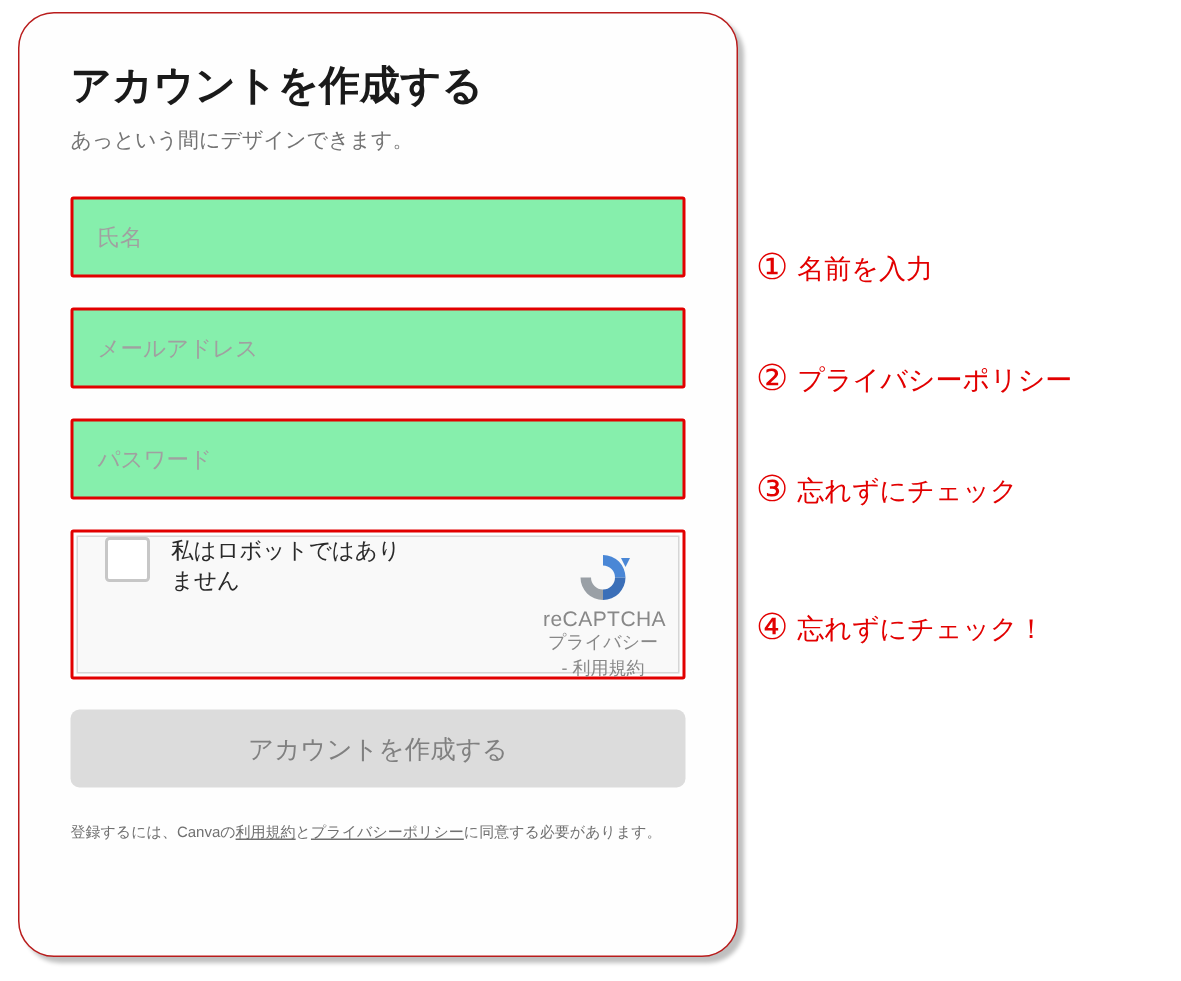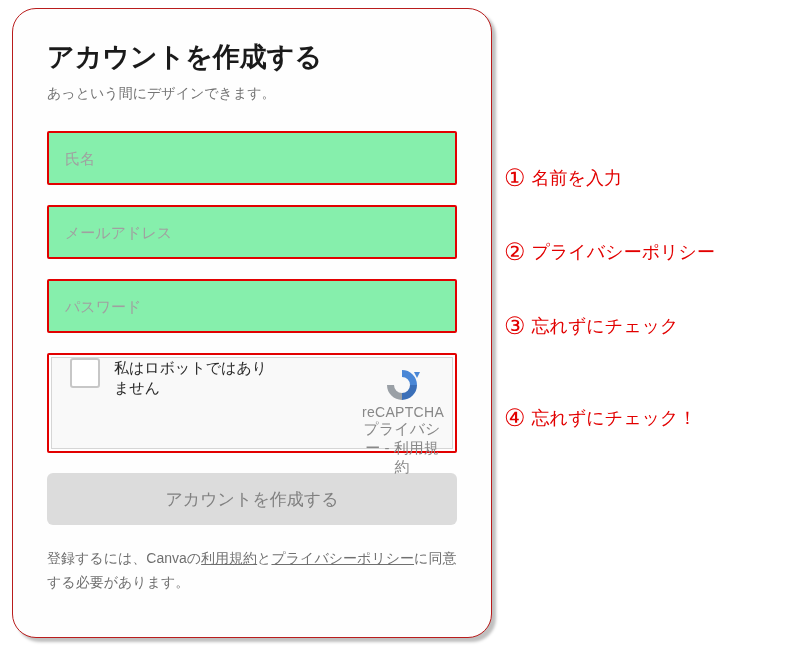--- a/index.html
+++ b/index.html
@@ -83,38 +83,38 @@
       text-align: center;
       width: 80px;
     }
     .captcha-logo svg { display: block; margin: 0 auto 2px; }
     .captcha-brand {
       font-size: 14px;
       color: #888;
       letter-spacing: 0.3px;
     }
     .captcha-links {
-      font-size: 15px;
+      font-size: 12px;
       color: #888;
     }
     .submit-btn {
       display: block;
       width: 100%;
       height: 52px;
       background: #dcdcdc;
       border: none;
       border-radius: 6px;
       font-size: 17px;
       color: #808080;
       font-weight: 500;
       margin-bottom: 22px;
       cursor: pointer;
     }
     .legal {
-      font-size: 14px;
+      font-size: 10px;
       color: #707070;
       line-height: 1.7;
     }
     .legal .link {
       text-decoration: underline;
       color: #707070;
     }
     
     .annot {
       position: absolute;

